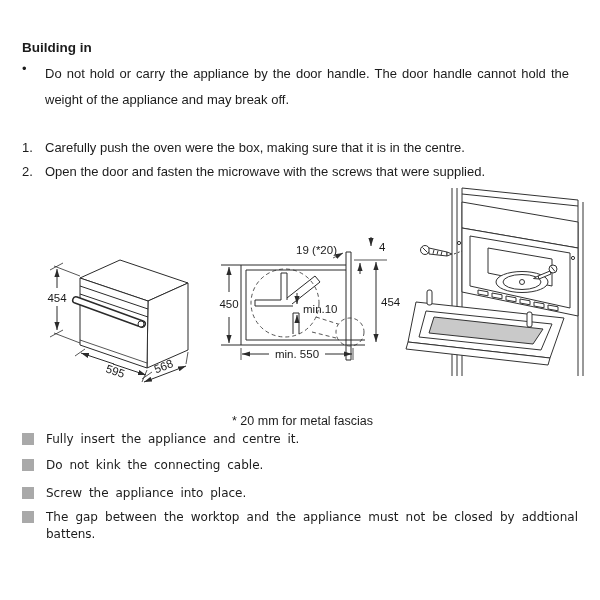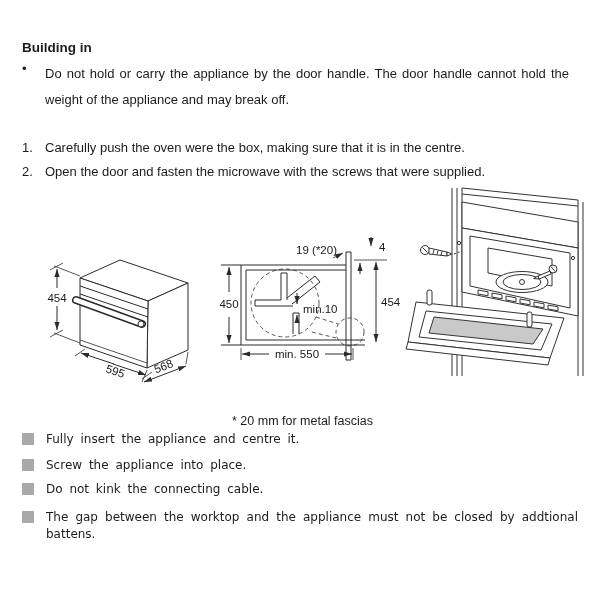--- a/index.html
+++ b/index.html
@@ -235,25 +235,25 @@
   </g>
 </svg>
 
 <div class="abs footnote">* 20 mm for metal fascias</div>
 
 <div class="abs checklist">
   <div class="chk chk1">
     <div class="sq"></div>
     <div class="txt">Fully insert the appliance and centre it.</div>
   </div>
+  <div class="chk chk2">
+    <div class="sq"></div>
+    <div class="txt">Do not kink the connecting cable.</div>
+  </div>
   <div class="chk chk3">
     <div class="sq"></div>
     <div class="txt">Screw the appliance into place.</div>
   </div>
-  <div class="chk chk2">
-    <div class="sq"></div>
-    <div class="txt">Do not kink the connecting cable.</div>
-  </div>
   <div class="chk chk4">
     <div class="sq"></div>
     <div class="txt">The gap between the worktop and the appliance must not be closed by addtional battens.</div>
   </div>
 </div>
 
 </body></html>

